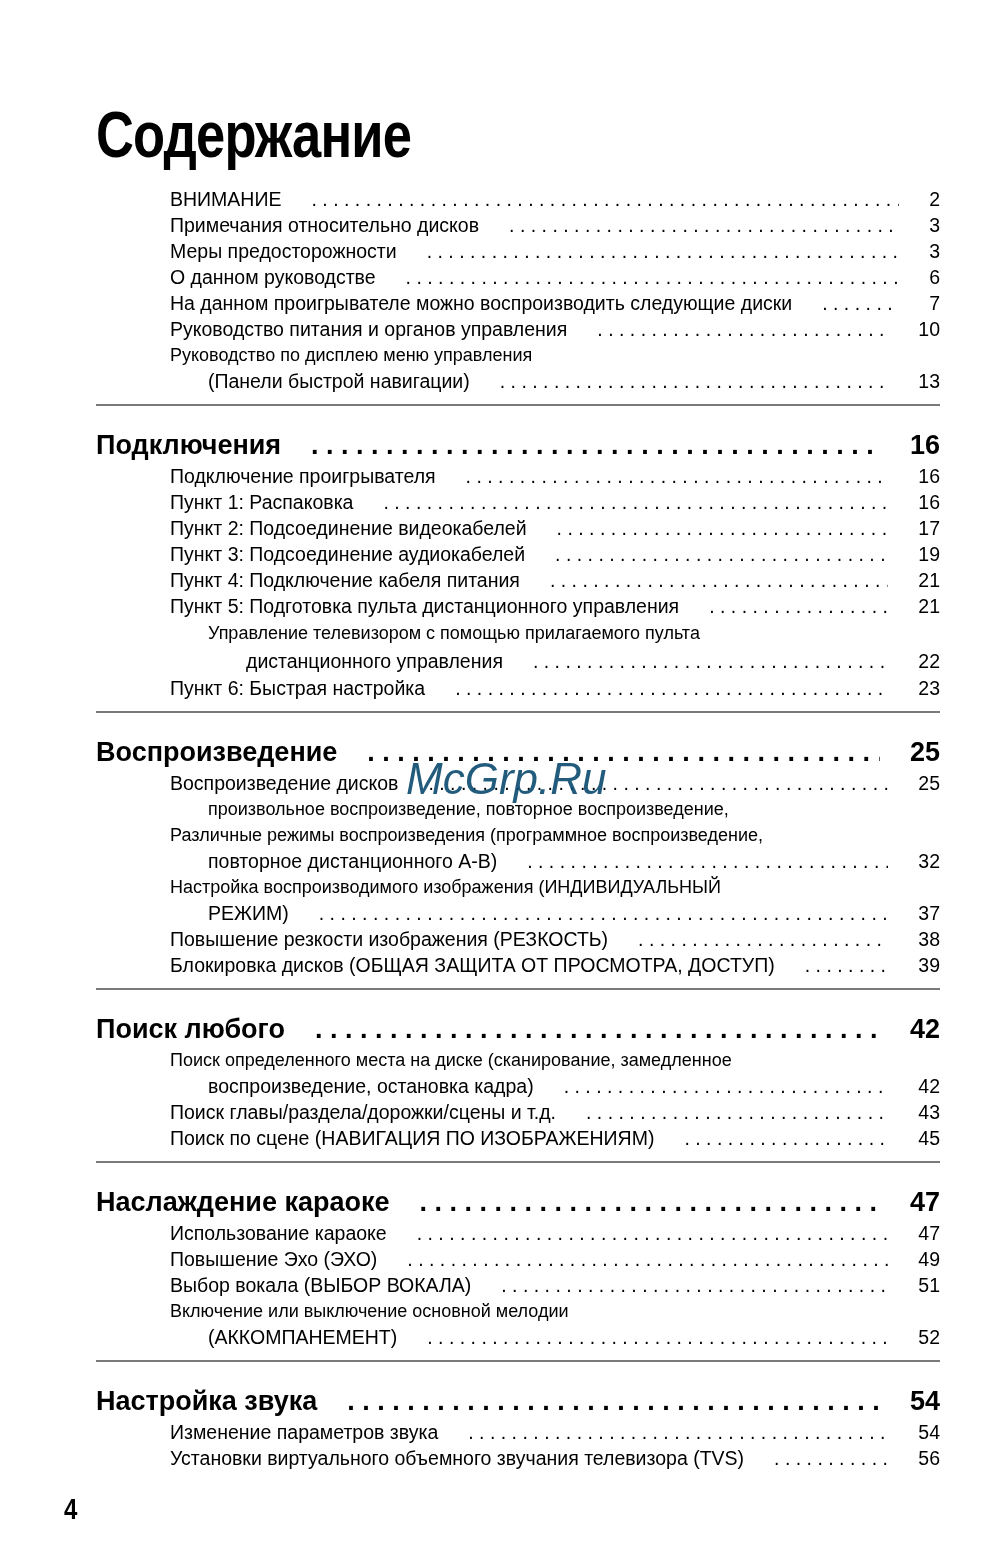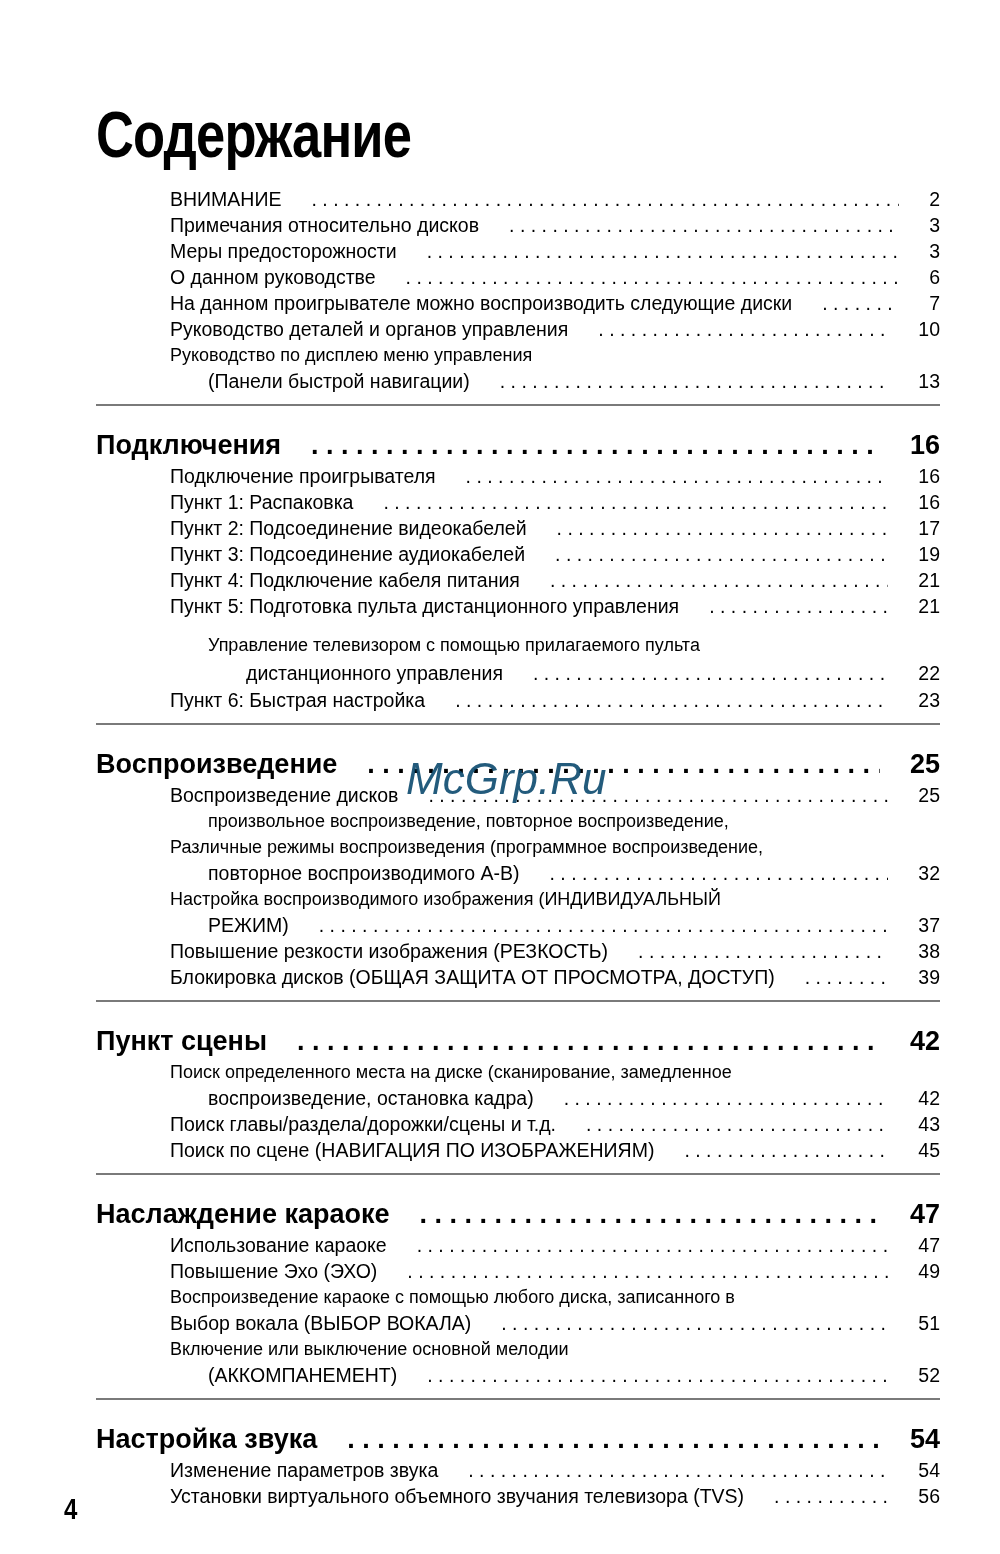--- a/index.html
+++ b/index.html
@@ -130,21 +130,21 @@
       <span class="txt">О данном руководстве</span>
       <span class="dots"></span>
       <span class="pg">6</span>
     </div>
     <div class="row lvl1">
       <span class="txt">На данном проигрывателе можно воспроизводить следующие диски</span>
       <span class="dots"></span>
       <span class="pg">7</span>
     </div>
     <div class="row lvl1">
-      <span class="txt">Руководство деталей и органов управления</span>
+      <span class="txt">Руководство питания и органов управления</span>
       <span class="dots"></span>
       <span class="pg">10</span>
     </div>
     <div class="plain lvl1">Руководство по дисплею меню управления</div>
     <div class="row cont">
       <span class="txt">(Панели быстрой навигации)</span>
       <span class="dots"></span>
       <span class="pg">13</span>
     </div>
   </div>
@@ -178,21 +178,21 @@
     <div class="row lvl1">
       <span class="txt">Пункт 4: Подключение кабеля питания</span>
       <span class="dots"></span>
       <span class="pg">21</span>
     </div>
     <div class="row lvl1">
       <span class="txt">Пункт 5: Подготовка пульта дистанционного управления</span>
       <span class="dots"></span>
       <span class="pg">21</span>
     </div>
-    <div class="plain lvl2" style="line-height:28px;margin-top:12px;">Управление телевизором с помощью прилагаемого пульта</div>
+    <div class="plain lvl2" style="line-height:28px;">Управление телевизором с помощью прилагаемого пульта</div>
     <div class="row cont3" style="line-height:28px;">
       <span class="txt">дистанционного управления</span>
       <span class="dots"></span>
       <span class="pg">22</span>
     </div>
     <div class="row lvl1">
       <span class="txt">Пункт 6: Быстрая настройка</span>
       <span class="dots"></span>
       <span class="pg">23</span>
     </div>
@@ -205,21 +205,21 @@
       <span class="pg">25</span>
     </div>
     <div class="row lvl1">
       <span class="txt">Воспроизведение дисков</span>
       <span class="dots"></span>
       <span class="pg">25</span>
     </div>
     <div class="plain cont">произвольное воспроизведение, повторное воспроизведение,</div>
     <div class="plain lvl1">Различные режимы воспроизведения (программное воспроизведение,</div>
     <div class="row cont">
-      <span class="txt">повторное воспроизводимого A-B)</span>
+      <span class="txt">повторное дистанционного A-B)</span>
       <span class="dots"></span>
       <span class="pg">32</span>
     </div>
     <div class="plain lvl1">Настройка воспроизводимого изображения (ИНДИВИДУАЛЬНЫЙ</div>
     <div class="row cont">
       <span class="txt">РЕЖИМ)</span>
       <span class="dots"></span>
       <span class="pg">37</span>
     </div>
     <div class="row lvl1">
@@ -229,21 +229,21 @@
     </div>
     <div class="row lvl1">
       <span class="txt">Блокировка дисков (ОБЩАЯ ЗАЩИТА ОТ ПРОСМОТРА, ДОСТУП)</span>
       <span class="dots"></span>
       <span class="pg">39</span>
     </div>
   </div>
 
   <div class="section">
     <div class="row head">
-      <span class="txt">Пункт сцены</span>
+      <span class="txt">Поиск любого</span>
       <span class="dots"></span>
       <span class="pg">42</span>
     </div>
     <div class="plain lvl1">Поиск определенного места на диске (сканирование, замедленное</div>
     <div class="row cont">
       <span class="txt">воспроизведение, остановка кадра)</span>
       <span class="dots"></span>
       <span class="pg">42</span>
     </div>
     <div class="row lvl1">
@@ -267,21 +267,20 @@
     <div class="row lvl1">
       <span class="txt">Использование караоке</span>
       <span class="dots"></span>
       <span class="pg">47</span>
     </div>
     <div class="row lvl1">
       <span class="txt">Повышение Эхо (ЭХО)</span>
       <span class="dots"></span>
       <span class="pg">49</span>
     </div>
-    <div class="plain lvl1">Воспроизведение караоке с помощью любого диска, записанного в</div>
     <div class="row lvl1">
       <span class="txt">Выбор вокала (ВЫБОР ВОКАЛА)</span>
       <span class="dots"></span>
       <span class="pg">51</span>
     </div>
     <div class="plain lvl1">Включение или выключение основной мелодии</div>
     <div class="row cont">
       <span class="txt">(АККОМПАНЕМЕНТ)</span>
       <span class="dots"></span>
       <span class="pg">52</span>

